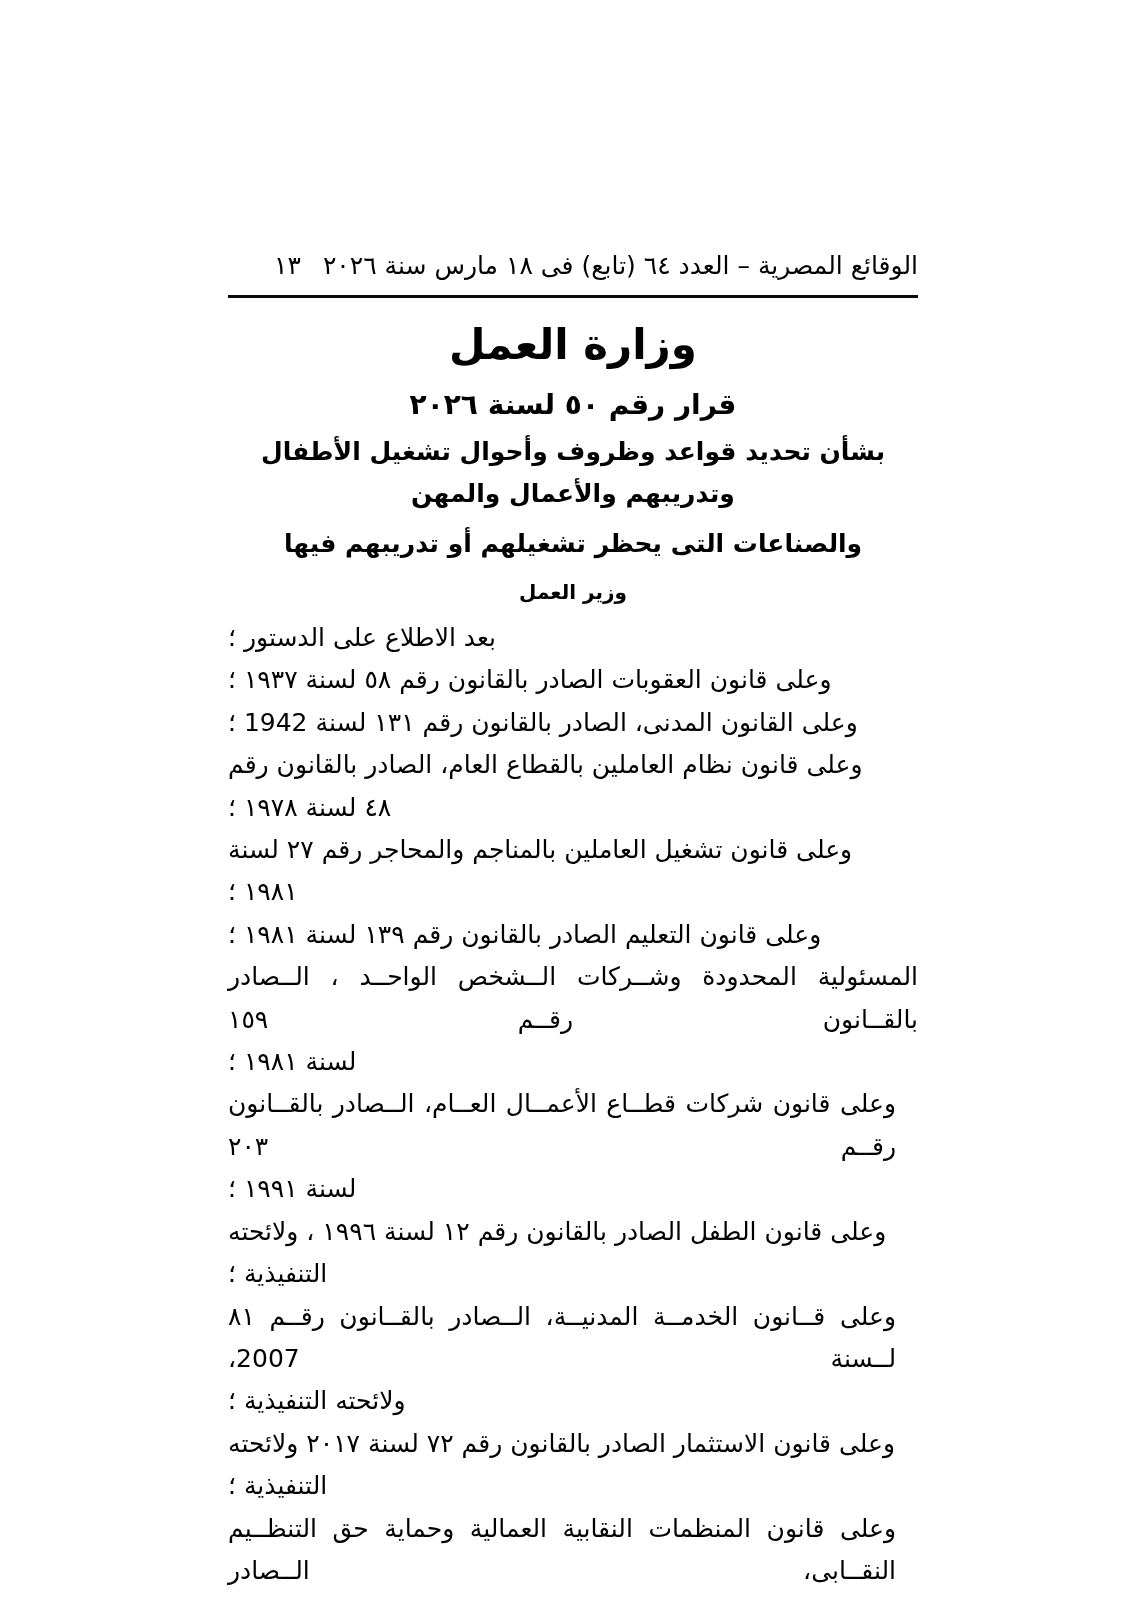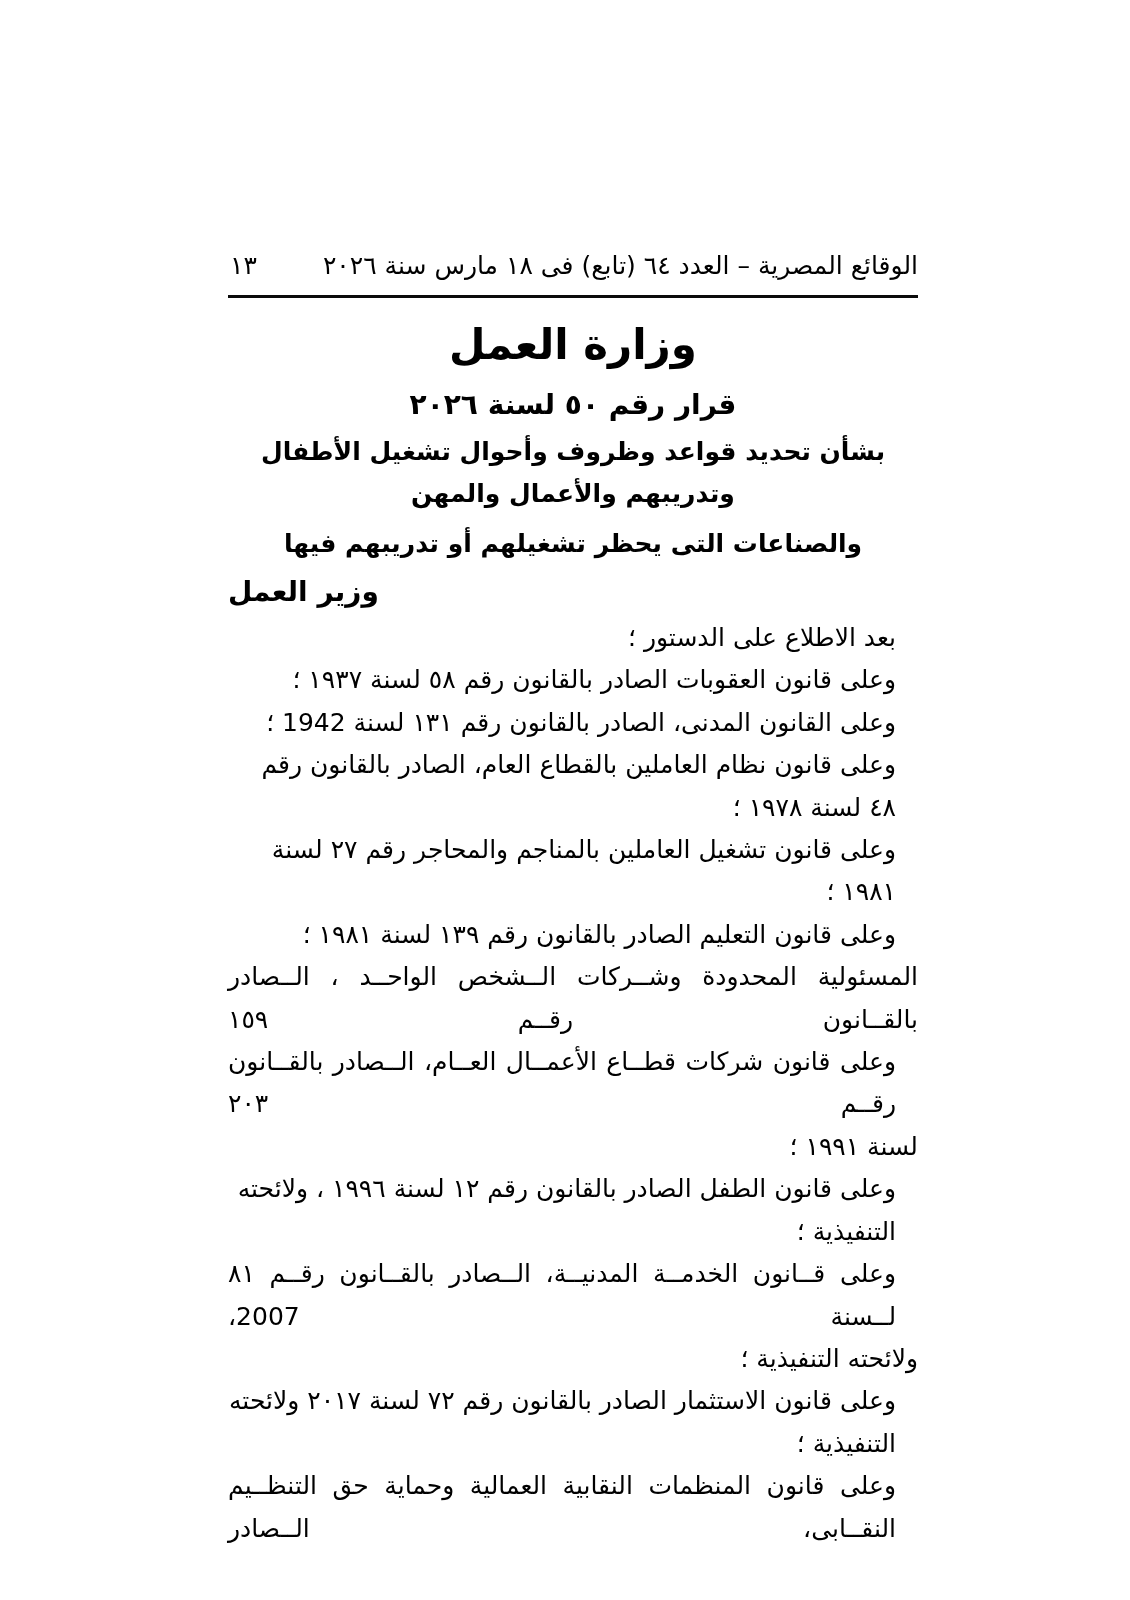--- a/index.html
+++ b/index.html
@@ -27,21 +27,21 @@
   .gz-header {
     margin-top: 248px;
     display: flex;
     justify-content: space-between;
     align-items: baseline;
     font-size: 25px;
     line-height: 36px;
     white-space: nowrap;
   }
   .gz-header .issue-line { text-align: right; }
-  .gz-header .page-num   { text-align: left; padding-left: 2px; }
+  .gz-header .page-num   { text-align: left; padding-left: 2px; margin-left: 44px; }
   .rule {
     margin-top: 11px;
     height: 3px;
     background: #0b0b0b;
     width: 100%;
   }
   .ministry {
     margin: 22px 0 0 0;
     text-align: center;
     font-size: 42px;
@@ -57,31 +57,31 @@
   }
   .subject {
     margin-top: 8px;
     text-align: center;
     font-size: 25px;
     line-height: 42px;
     font-weight: bold;
   }
   .issuer {
     margin-top: 9px;
-    text-align: left;
-    font-size: 28px;
+    text-align: center;
+    font-size: 20px;
     line-height: 36px;
     font-weight: bold;
   }
   .body-text {
     margin-top: 7px;
     font-size: 25px;
   }
   .line {
-    text-align: right;
+    text-align: left;
     line-height: 42.4px;
     white-space: normal;
   }
   .line.first { padding-right: 22px; }
   .line.stretch {
     text-align: justify;
     text-align-last: justify;
     -moz-text-align-last: justify;
   }
 </style>
@@ -122,20 +122,21 @@
           <div class="line first">وعلى قانون نظام العاملين بالقطاع العام، الصادر بالقانون رقم ٤٨ لسنة ١٩٧٨ ؛</div>
         </div>
         <div class="para">
           <div class="line first">وعلى قانون تشغيل العاملين بالمناجم والمحاجر رقم ٢٧ لسنة ١٩٨١ ؛</div>
         </div>
         <div class="para">
           <div class="line first">وعلى قانون التعليم الصادر بالقانون رقم ١٣٩ لسنة ١٩٨١ ؛</div>
         </div>
         <div class="para">
           <div class="line stretch">المسئولية المحدودة وشــركات الــشخص الواحــد ، الــصادر بالقــانون رقــم ١٥٩</div>
+          <div class="line">لسنة ١٩٨١ ؛</div>
         </div>
         <div class="para">
           <div class="line first stretch">وعلى قانون شركات قطــاع الأعمــال العــام، الــصادر بالقــانون رقــم ٢٠٣</div>
           <div class="line">لسنة ١٩٩١ ؛</div>
         </div>
         <div class="para">
           <div class="line first">وعلى قانون الطفل الصادر بالقانون رقم ١٢ لسنة ١٩٩٦ ، ولائحته التنفيذية ؛</div>
         </div>
         <div class="para">
           <div class="line first stretch">وعلى قــانون الخدمــة المدنيــة، الــصادر بالقــانون رقــم ٨١ لــسنة 2007،</div>

